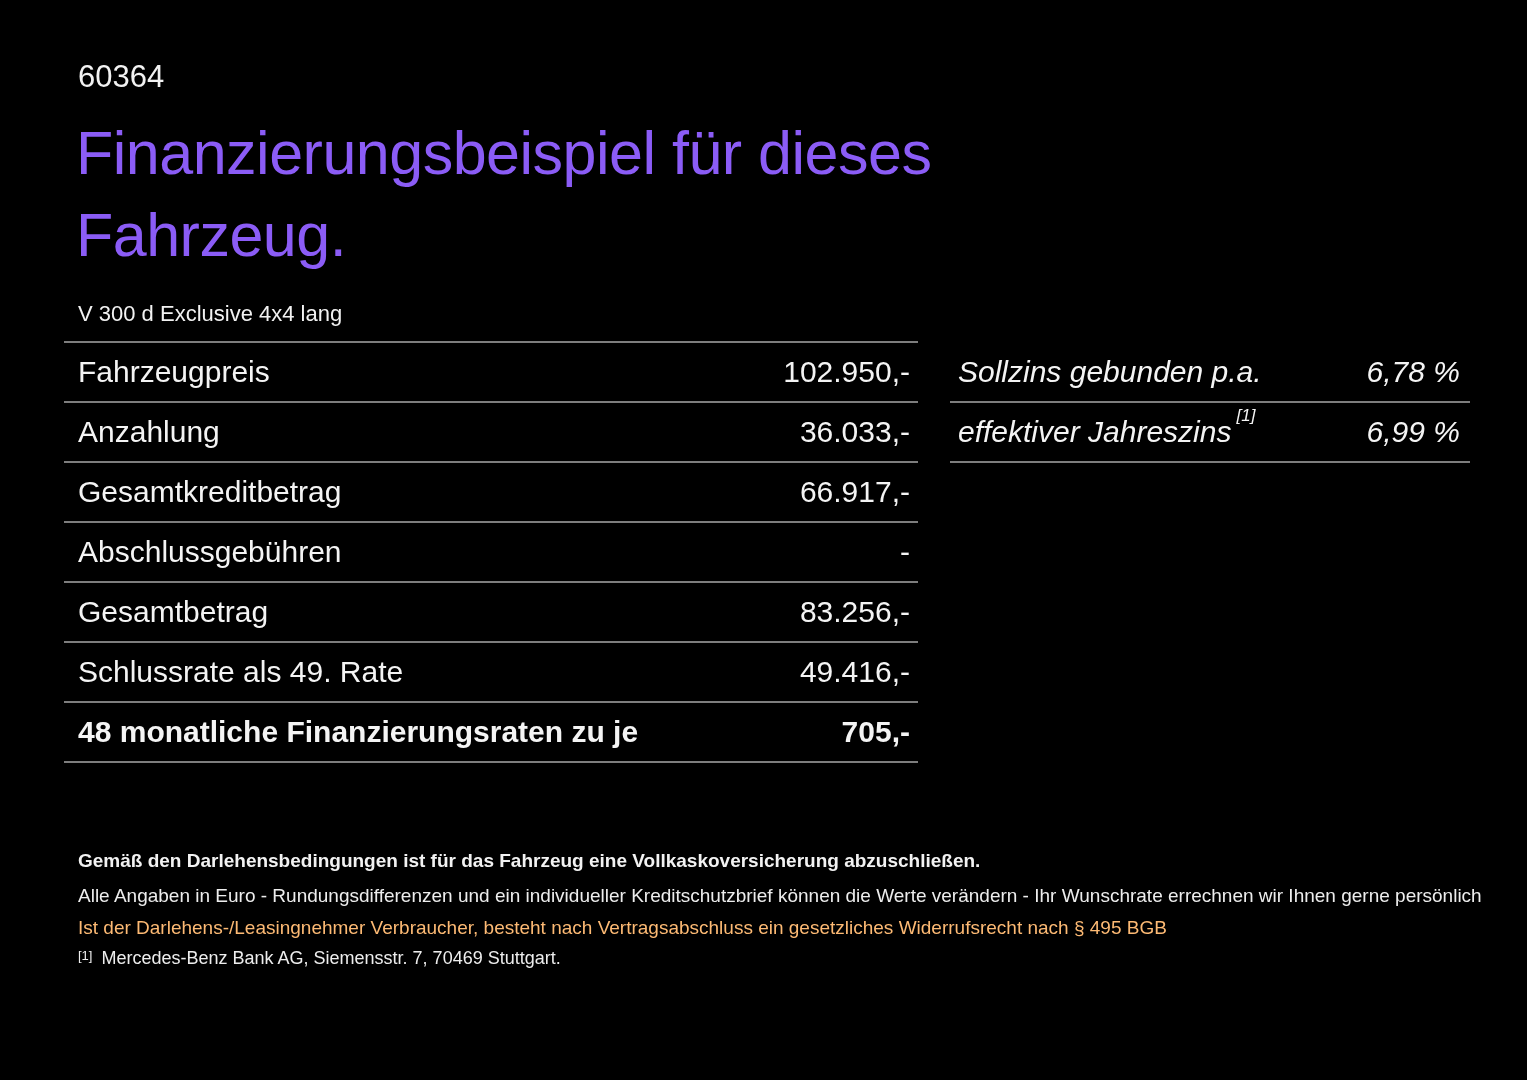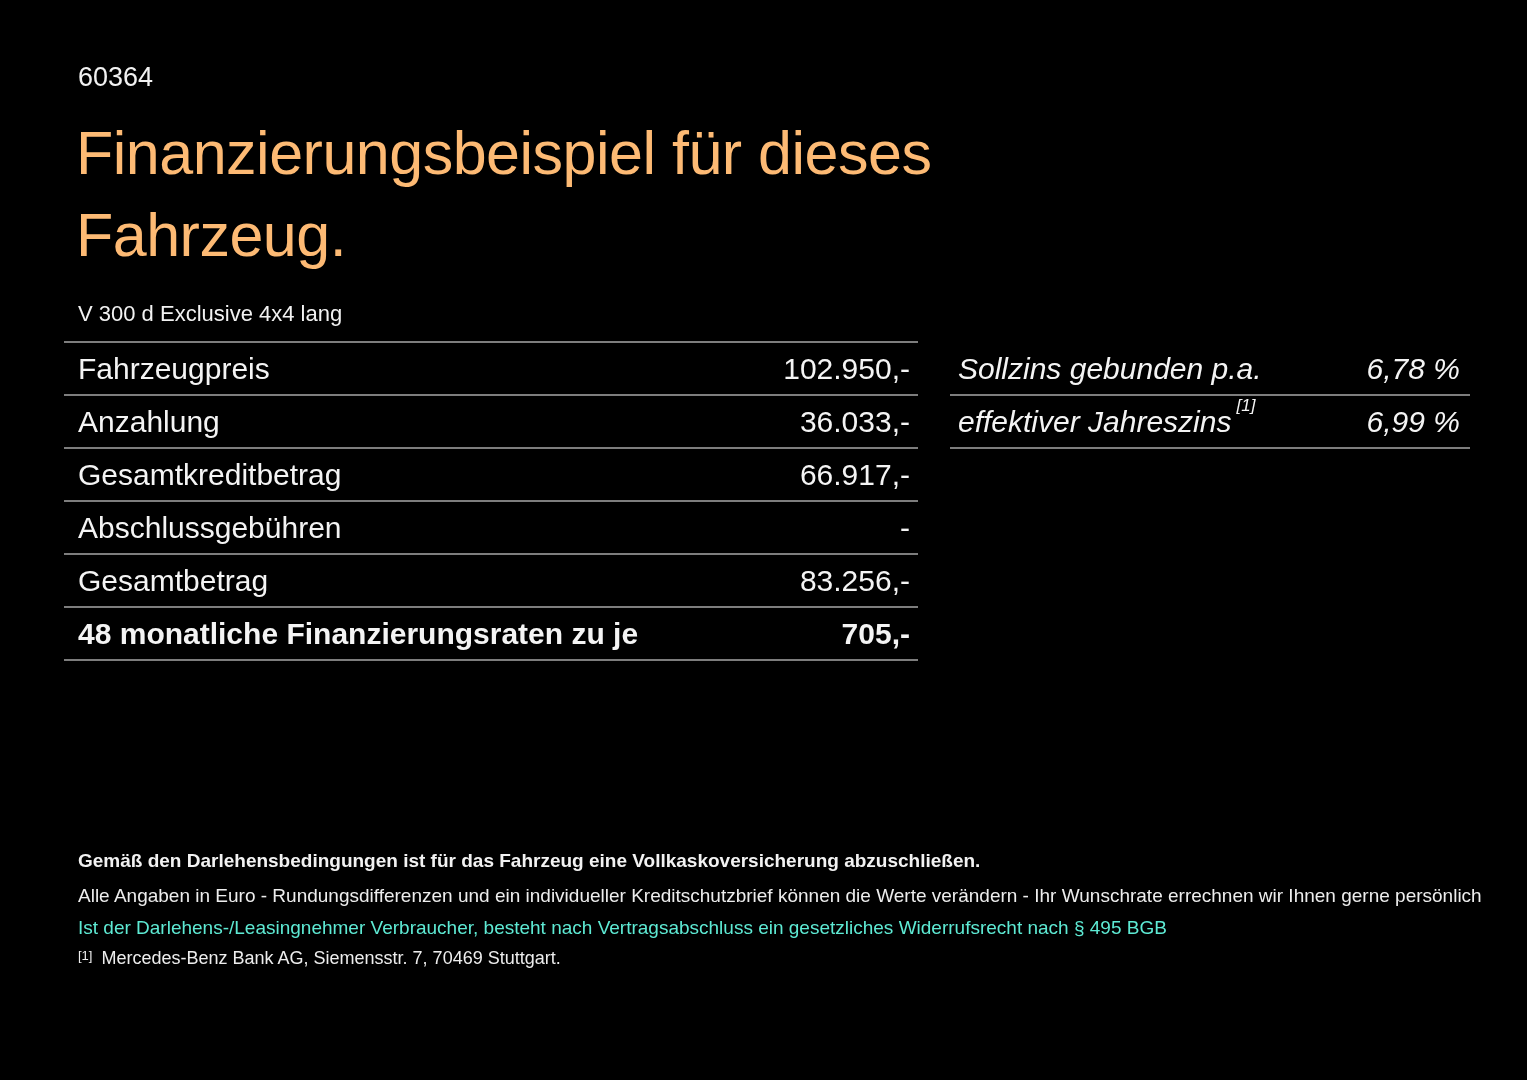--- a/index.html
+++ b/index.html
@@ -10,52 +10,52 @@
     position: relative;
     overflow: hidden;
     font-family: "Liberation Sans", "DejaVu Sans", sans-serif;
     color: #f7f7f7;
     -webkit-font-smoothing: antialiased;
   }
   .abs { position: absolute; }
 
   .page-code {
     left: 78px; top: 62px;
-    font-size: 27px;
+    font-size: 31px;
     line-height: 30px;
     color: #f2f2f2;
   }
   .page-title {
     left: 76px; top: 112px;
     width: 1010px;
     font-size: 61px;
     line-height: 82px;
     font-weight: 400;
     letter-spacing: -0.5px;
-    color: #fdba74;
+    color: #8b5cf6;
   }
   .model-name {
     left: 78px; top: 296px;
     font-size: 22px;
     line-height: 36px;
     color: #f2f2f2;
   }
 
   .fin-table {
     left: 64px; top: 341px;
     width: 854px;
     border-top: 2px solid #7d7d7d;
   }
   .cond-table {
     left: 950px; top: 343px;
     width: 520px;
     font-style: italic;
   }
   .trow {
-    height: 53px;
+    height: 60px;
     display: flex;
     align-items: center;
     justify-content: space-between;
     border-bottom: 2px solid #7d7d7d;
     font-size: 30px;
     color: #f4f4f4;
   }
   .fin-table .trow { padding: 0 8px 0 14px; }
   .cond-table .trow { padding: 0 10px 0 8px; }
   .trow.bold { font-weight: 700; }
@@ -79,21 +79,21 @@
   .footer-line1 {
     left: 78px; top: 884px;
     font-size: 19px;
     line-height: 24px;
     color: #ededed;
   }
   .footer-line2 {
     left: 78px; top: 916px;
     font-size: 19px;
     line-height: 24px;
-    color: #5eead4;
+    color: #fdba74;
   }
   .footnote {
     left: 78px; top: 946px;
     font-size: 18px;
     line-height: 24px;
     color: #ededed;
     text-align: center;
   }
   .fnsup {
     font-size: 13px;
@@ -125,20 +125,24 @@
     <span class="val">66.917,-</span>
   </div>
   <div class="trow">
     <span class="lbl">Abschlussgebühren</span>
     <span class="val">-</span>
   </div>
   <div class="trow">
     <span class="lbl">Gesamtbetrag</span>
     <span class="val">83.256,-</span>
   </div>
+  <div class="trow">
+    <span class="lbl">Schlussrate als 49. Rate</span>
+    <span class="val">49.416,-</span>
+  </div>
   <div class="trow bold">
     <span class="lbl">48 monatliche Finanzierungsraten zu je</span>
     <span class="val">705,-</span>
   </div>
 </div>
 
 <div class="abs cond-table">
   <div class="trow">
     <span class="lbl">Sollzins gebunden p.a.</span>
     <span class="val">6,78 %</span>

